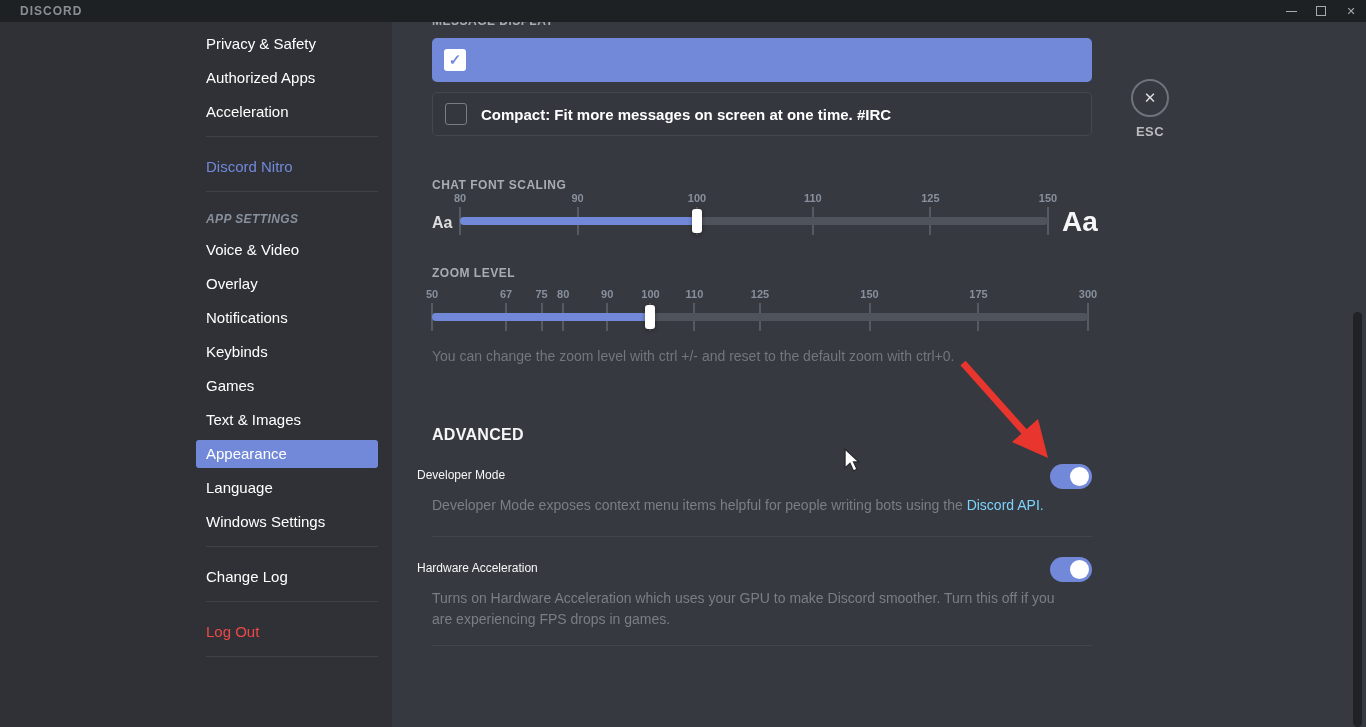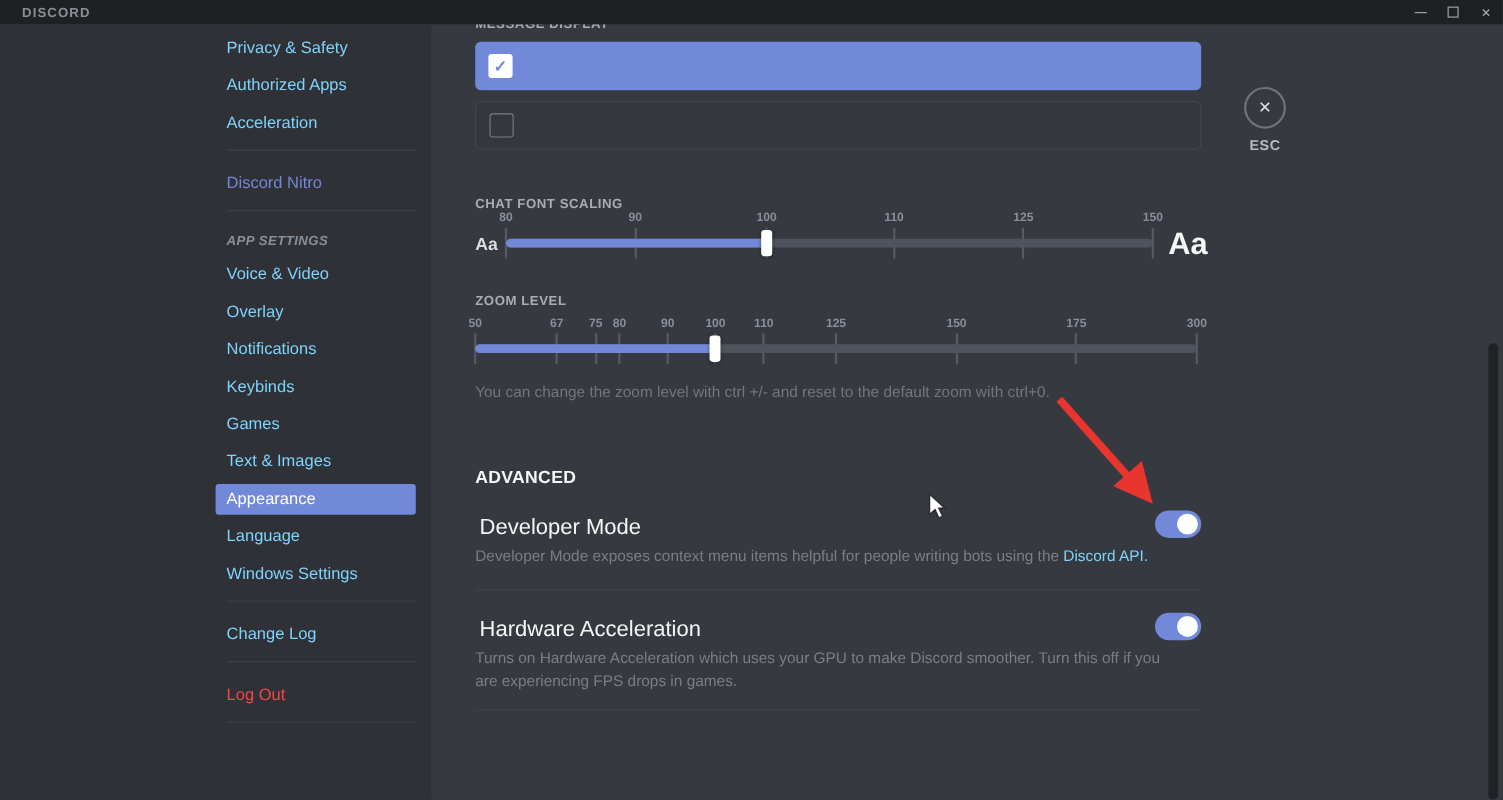--- a/index.html
+++ b/index.html
@@ -13,21 +13,21 @@
   .win-btn { width:30px; height:22px; display:flex; align-items:center; justify-content:center;
     color:#a7aaaf; font-size:11px; }
   .win-btn .minus { width:11px; height:0; border-top:1px solid #a7aaaf; display:block; }
   .win-btn .square { width:10px; height:10px; border:1px solid #a7aaaf; display:block; }
   .app-row { position:absolute; top:22px; left:0; width:1366px; height:705px; display:flex; }
 
   
   .sidebar { width:392px; height:705px; background:#2f3136; flex:none; }
   .sb-nav { width:184px; margin-left:196px; padding-top:8px; }
   .sb-item { width:182px; padding:6px 10px; margin-bottom:6px; border-radius:3px;
-    color:#7dd3fc; font-size:15px; line-height:16px; }
+    color:#ffffff; font-size:15px; line-height:16px; }
   .sb-item.selected { background:#7289da; color:#ffffff; }
   .sb-item.nitro { color:#7289da; }
   .sb-item.danger { color:#f04747; }
   .sb-header { padding:4px 10px; margin:4px 0 6px 0; color:#87909c; font-size:12px;
     font-weight:bold; letter-spacing:.4px;font-style:italic; }
   .sb-divider { height:1px; background:#3f4248; margin:10px 10px 16px 10px; width:172px; }
 
   
   .main { flex:1; position:relative; background:#36393f; height:705px; overflow:hidden; }
   .section-label { position:absolute; color:#a8adb4; font-size:12px; font-weight:bold;
@@ -52,21 +52,21 @@
   .slider .fill { position:absolute; top:25px; left:0; height:8px;
     border-radius:4px; background:#7289da; }
   .slider .handle { position:absolute; top:17px; width:10px; height:24px; border-radius:3px;
     background:#ffffff; transform:translateX(-50%); box-shadow:0 1px 4px rgba(0,0,0,.4); }
   .aa-small { position:absolute; color:#dcddde; font-size:16px; font-weight:bold; }
   .aa-large { position:absolute; color:#f6f6f7; font-size:28px; font-weight:bold; }
   .hint-text { position:absolute; left:40px; color:#72767d; font-size:14px; }
 
   .adv-header { position:absolute; left:40px; color:#f6f6f7; font-size:16px; font-weight:600;
     letter-spacing:.3px; }
-  .setting-title { position:absolute; left:44px; color:#f6f6f7; font-size:20px;text-align:center; }
+  .setting-title { position:absolute; left:25px; color:#f6f6f7; font-size:12px;text-align:center; }
   .setting-desc { position:absolute; left:40px; color:#7a7e85; font-size:14px; line-height:21px; }
   .setting-desc a { color:#7dd3fc; text-decoration:none; }
   .divider-h { position:absolute; left:40px; width:660px; height:1px; background:#42454b; }
   .toggle { position:absolute; left:658px; width:42px; height:25px; border-radius:13px;
     background:#7289da; }
   .toggle .knob { position:absolute; top:3px; right:3px; width:19px; height:19px;
     border-radius:50%; background:#ffffff; }
 
   .esc-wrap { position:absolute; left:737px; top:57px; width:42px; text-align:center; }
   .esc-circle { width:38px; height:38px; border-radius:50%; border:2px solid #6f737b;
@@ -126,20 +126,21 @@
   <div class="main">
 
     <div class="section-label" style="left:40px; top:-8px;">MESSAGE DISPLAY</div>
 
     <div class="opt-row checked" style="top:16px;">
       <span class="checkbox">✓</span>
     </div>
 
     <div class="opt-row unchecked" style="top:70px;">
       <span class="checkbox"></span>
+      <span class="opt-label">Compact: Fit more messages on screen at one time. #IRC</span>
     </div>
 
     <div class="section-label" style="left:40px; top:156px;">CHAT FONT SCALING</div>
 
     <span class="aa-small" style="left:40px; top:192px;">Aa</span>
 
     <div class="slider" id="slider-font" style="left:68px; top:170px; width:588px;">
       <div class="ticks">
           <div class="tick-line" style="left: 0%;"></div>
           <div class="tick-label" style="left: 0%;">80</div>

